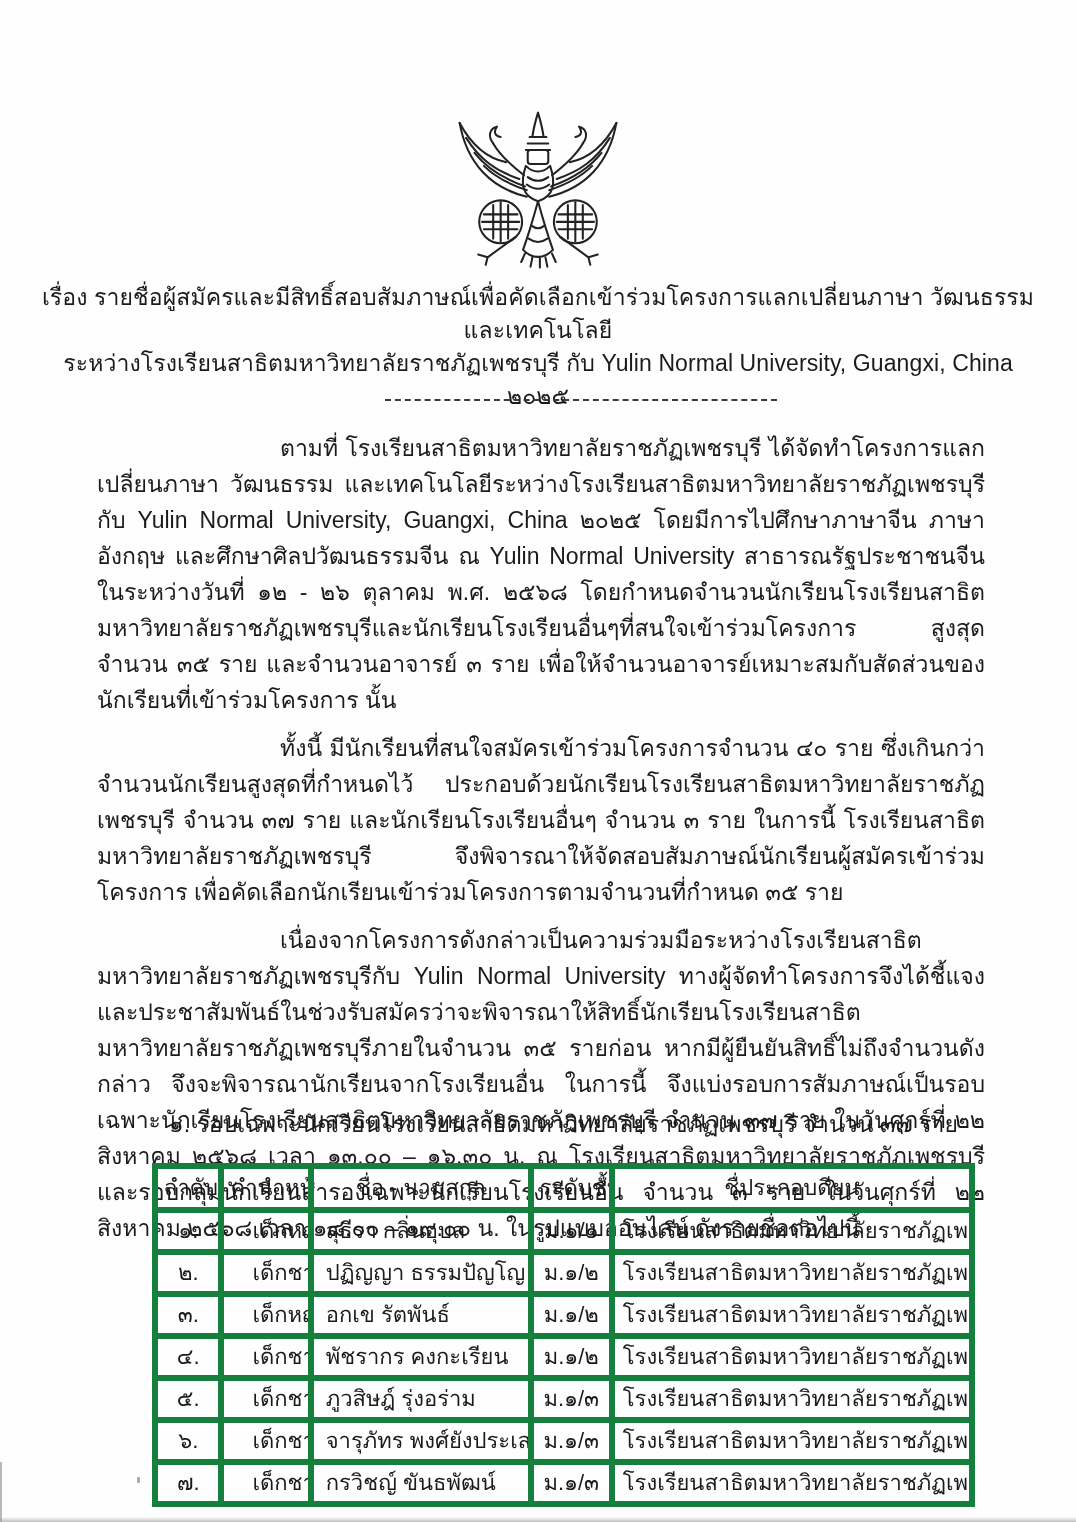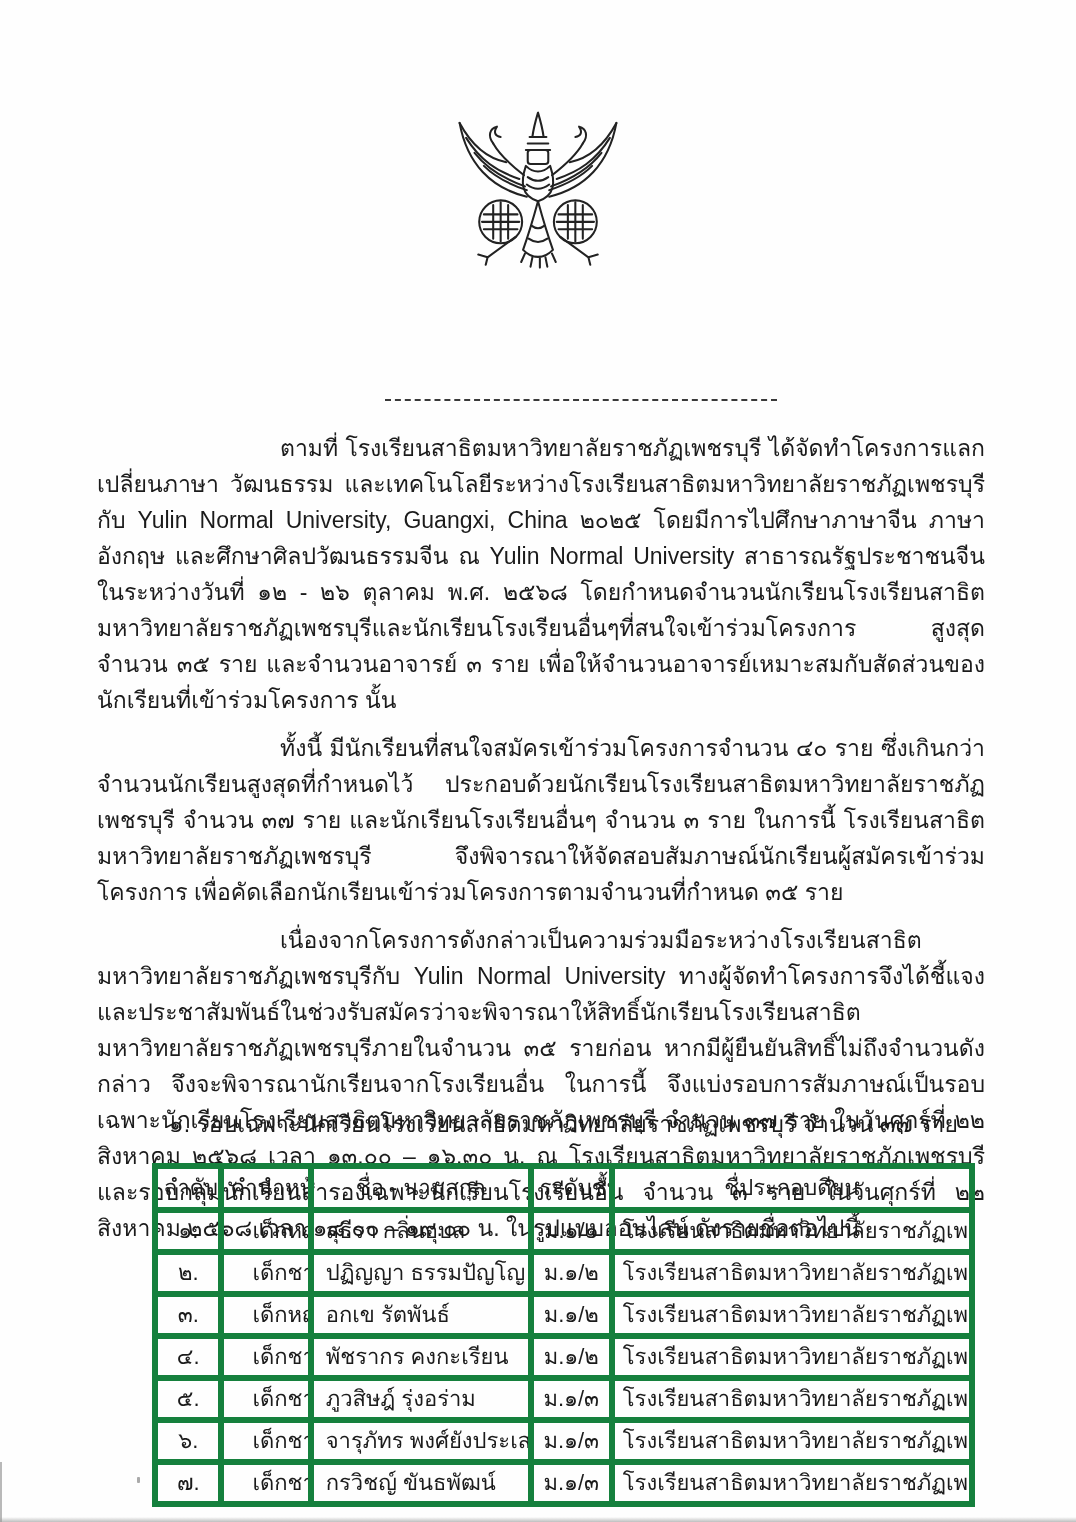--- a/index.html
+++ b/index.html
@@ -125,20 +125,22 @@
         <path d="M103 126 C108 130 112 130 117 126 M100 140 C107 145 113 145 120 140"></path>
         <path d="M96 156 l-4 9 M104 160 l-2 10 M112 161 l0 10 M118 160 l2 10 M125 156 l4 9"></path>
 
         <path d="M86 138 L56 160 M56 160 l-10 -3 M56 160 l-2 8"></path>
         <path d="M134 138 L164 160 M164 160 l10 -3 M164 160 l2 8"></path>
       </g>
     </svg>
   </div>
 
   <div class="title-block">
+    <div>เรื่อง รายชื่อผู้สมัครและมีสิทธิ์สอบสัมภาษณ์เพื่อคัดเลือกเข้าร่วมโครงการแลกเปลี่ยนภาษา วัฒนธรรม และเทคโนโลยี</div>
+    <div>ระหว่างโรงเรียนสาธิตมหาวิทยาลัยราชภัฏเพชรบุรี กับ Yulin Normal University, Guangxi, China ๒๐๒๕</div>
   </div>
 
   <div class="divider"></div>
 
   <div class="body-text">
     <p>ตามที่ โรงเรียนสาธิตมหาวิทยาลัยราชภัฏเพชรบุรี ได้จัดทำโครงการแลกเปลี่ยนภาษา วัฒนธรรม และเทคโนโลยีระหว่างโรงเรียนสาธิตมหาวิทยาลัยราชภัฏเพชรบุรี กับ Yulin Normal University, Guangxi, China ๒๐๒๕ โดยมีการไปศึกษาภาษาจีน ภาษาอังกฤษ และศึกษาศิลปวัฒนธรรมจีน ณ Yulin Normal University สาธารณรัฐประชาชนจีน ในระหว่างวันที่ ๑๒ - ๒๖ ตุลาคม พ.ศ. ๒๕๖๘ โดยกำหนดจำนวนนักเรียนโรงเรียนสาธิตมหาวิทยาลัยราชภัฏเพชรบุรีและนักเรียนโรงเรียนอื่นๆที่สนใจเข้าร่วมโครงการ สูงสุด จำนวน ๓๕ ราย และจำนวนอาจารย์ ๓ ราย เพื่อให้จำนวนอาจารย์เหมาะสมกับสัดส่วนของนักเรียนที่เข้าร่วมโครงการ นั้น</p>
     <p>ทั้งนี้ มีนักเรียนที่สนใจสมัครเข้าร่วมโครงการจำนวน ๔๐ ราย ซึ่งเกินกว่าจำนวนนักเรียนสูงสุดที่กำหนดไว้ ประกอบด้วยนักเรียนโรงเรียนสาธิตมหาวิทยาลัยราชภัฏเพชรบุรี จำนวน ๓๗ ราย และนักเรียนโรงเรียนอื่นๆ จำนวน ๓ ราย ในการนี้ โรงเรียนสาธิตมหาวิทยาลัยราชภัฏเพชรบุรี จึงพิจารณาให้จัดสอบสัมภาษณ์นักเรียนผู้สมัครเข้าร่วมโครงการ เพื่อคัดเลือกนักเรียนเข้าร่วมโครงการตามจำนวนที่กำหนด ๓๕ ราย</p>
     <p>เนื่องจากโครงการดังกล่าวเป็นความร่วมมือระหว่างโรงเรียนสาธิตมหาวิทยาลัยราชภัฏเพชรบุรีกับ Yulin Normal University ทางผู้จัดทำโครงการจึงได้ชี้แจงและประชาสัมพันธ์ในช่วงรับสมัครว่าจะพิจารณาให้สิทธิ์นักเรียนโรงเรียนสาธิตมหาวิทยาลัยราชภัฏเพชรบุรีภายในจำนวน ๓๕ รายก่อน หากมีผู้ยืนยันสิทธิ์ไม่ถึงจำนวนดังกล่าว จึงจะพิจารณานักเรียนจากโรงเรียนอื่น ในการนี้ จึงแบ่งรอบการสัมภาษณ์เป็นรอบเฉพาะนักเรียนโรงเรียนสาธิตมหาวิทยาลัยราชภัฏเพชรบุรี จำนวน ๓๗ ราย ในวันศุกร์ที่ ๒๒ สิงหาคม ๒๕๖๘ เวลา ๑๓.๐๐ – ๑๖.๓๐ น. ณ โรงเรียนสาธิตมหาวิทยาลัยราชภัฏเพชรบุรี และรอบกลุ่มนักเรียนสำรองเฉพาะนักเรียนโรงเรียนอื่น จำนวน ๓ ราย ในวันศุกร์ที่ ๒๒ สิงหาคม ๒๕๖๘ เวลา ๑๘.๐๐ – ๑๙.๐๐ น. ในรูปแบบออนไลน์ ดังรายชื่อต่อไปนี้</p>
   </div>
 

